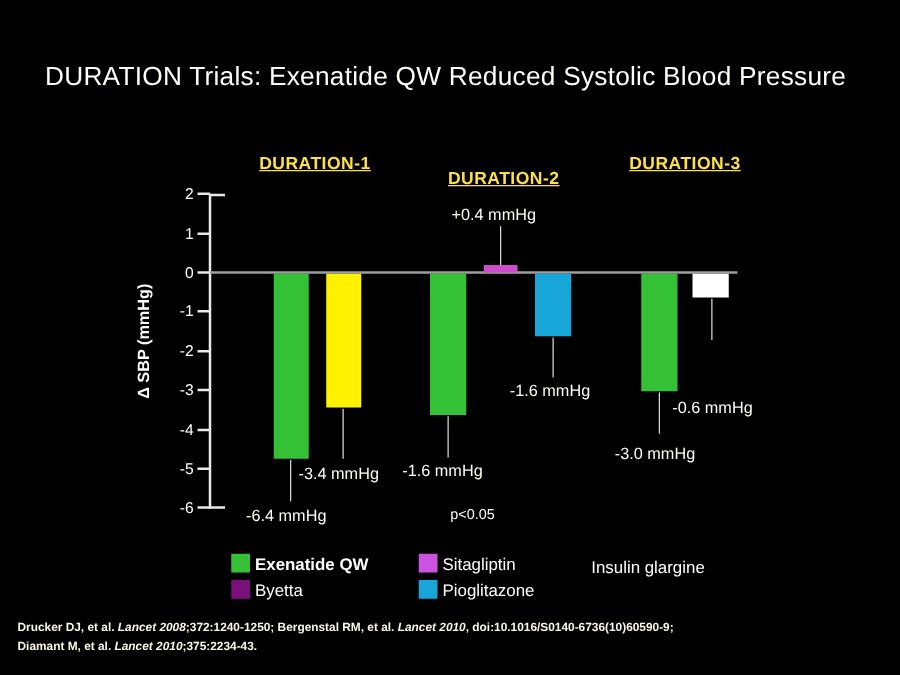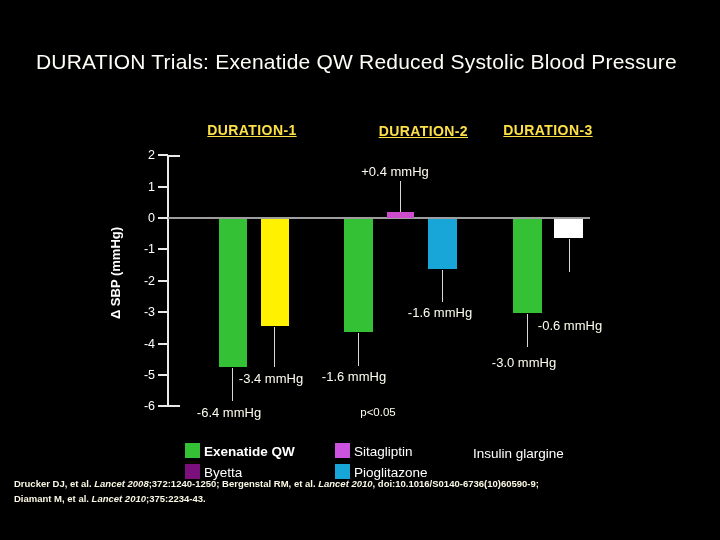--- a/index.html
+++ b/index.html
@@ -32,21 +32,21 @@
   .leader{width:1px;background:#D8D8D8;}
   .bar-label{
     width:92px;text-align:center;color:#FFFEF0;font-size:13px;white-space:nowrap;
   }
   .annotation{
     width:80px;text-align:center;color:#FFFEF0;font-size:11.5px;
   }
   .legend-swatch{width:15px;height:15px;}
   .legend-label{color:#FFFFFF;font-size:13.5px;white-space:nowrap;}
   #citation{
-    left:14px;top:476px;width:690px;color:#FBF8E4;font-size:9.5px;
+    left:14px;top:495px;width:690px;color:#FBF8E4;font-size:9.5px;
     font-weight:bold;line-height:15px;
   }
   #citation i{font-style:italic;}
 </style>
 </head>
 <body>
 
 <div id="slide">
   <div id="title" class="abs">DURATION Trials: Exenatide QW Reduced Systolic Blood Pressure</div>
 
@@ -76,21 +76,21 @@
     <div class="abs tick-label" style="left: 125px; top: 304px;">-3</div>
     <div class="abs tick-line" style="top: 343px;"></div>
     <div class="abs tick-label" style="left: 125px; top: 336px;">-4</div>
     <div class="abs tick-line" style="top: 374px;"></div>
     <div class="abs tick-label" style="left: 125px; top: 367px;">-5</div>
     <div class="abs tick-line" style="top: 405px;"></div>
     <div class="abs tick-label" style="left: 125px; top: 398px;">-6</div>
     <div class="abs axis-corner" style="left: 168px; top: 155px;"></div>
     <div class="abs axis-corner" style="left: 168px; top: 405px;"></div>
     <div class="abs group-label" style="left: 187px; top: 122px;">DURATION-1</div>
-    <div class="abs group-label" style="left: 338px; top: 123px; text-align: right;">DURATION-2</div>
+    <div class="abs group-label" style="left: 338px; top: 134px;">DURATION-2</div>
     <div class="abs group-label" style="left: 483px; top: 122px; text-align: center;">DURATION-3</div>
     <div class="abs bar" style="left: 219px; top: 219px; width: 28px; height: 148px; background: rgb(53, 193, 53);"></div>
     <div class="abs leader" style="left: 232px; top: 368px; height: 33px;"></div>
     <div class="abs bar-label" style="left: 183px; top: 405px;">-6.4 mmHg</div>
     <div class="abs bar" style="left: 261px; top: 219px; width: 28px; height: 107px; background: rgb(255, 241, 0);"></div>
     <div class="abs leader" style="left: 274px; top: 327px; height: 40px;"></div>
     <div class="abs bar-label" style="left: 225px; top: 371px;">-3.4 mmHg</div>
     <div class="abs bar" style="left: 344px; top: 219px; width: 29px; height: 113px; background: rgb(53, 193, 53);"></div>
     <div class="abs leader" style="left: 358px; top: 333px; height: 33px;"></div>
     <div class="abs bar-label" style="left: 308px; top: 369px;">-1.6 mmHg</div>

